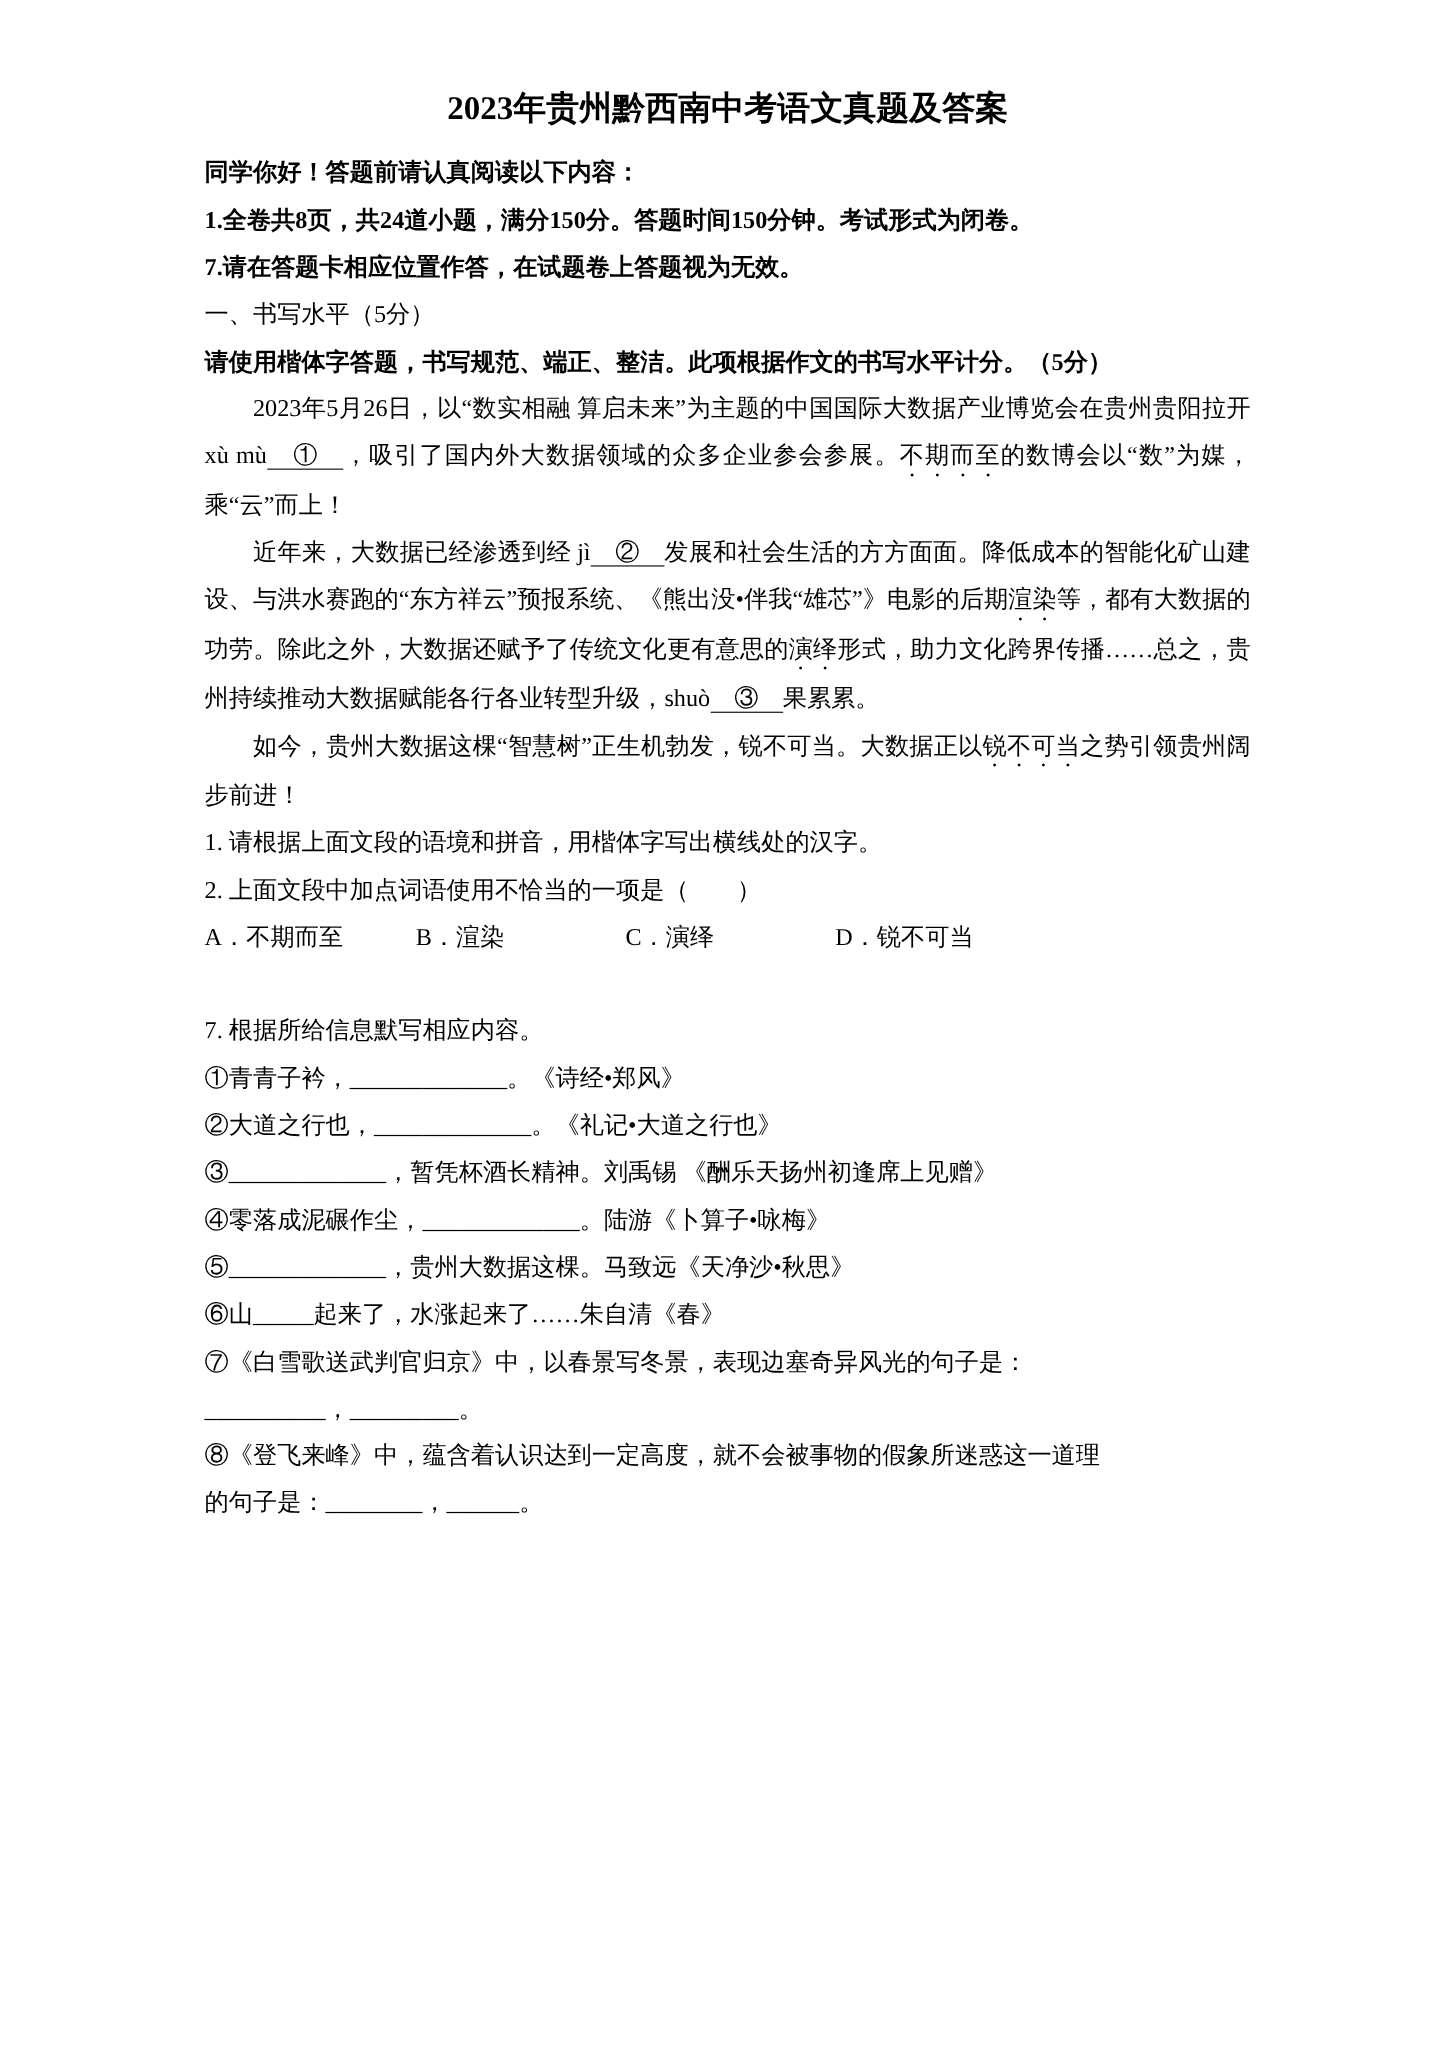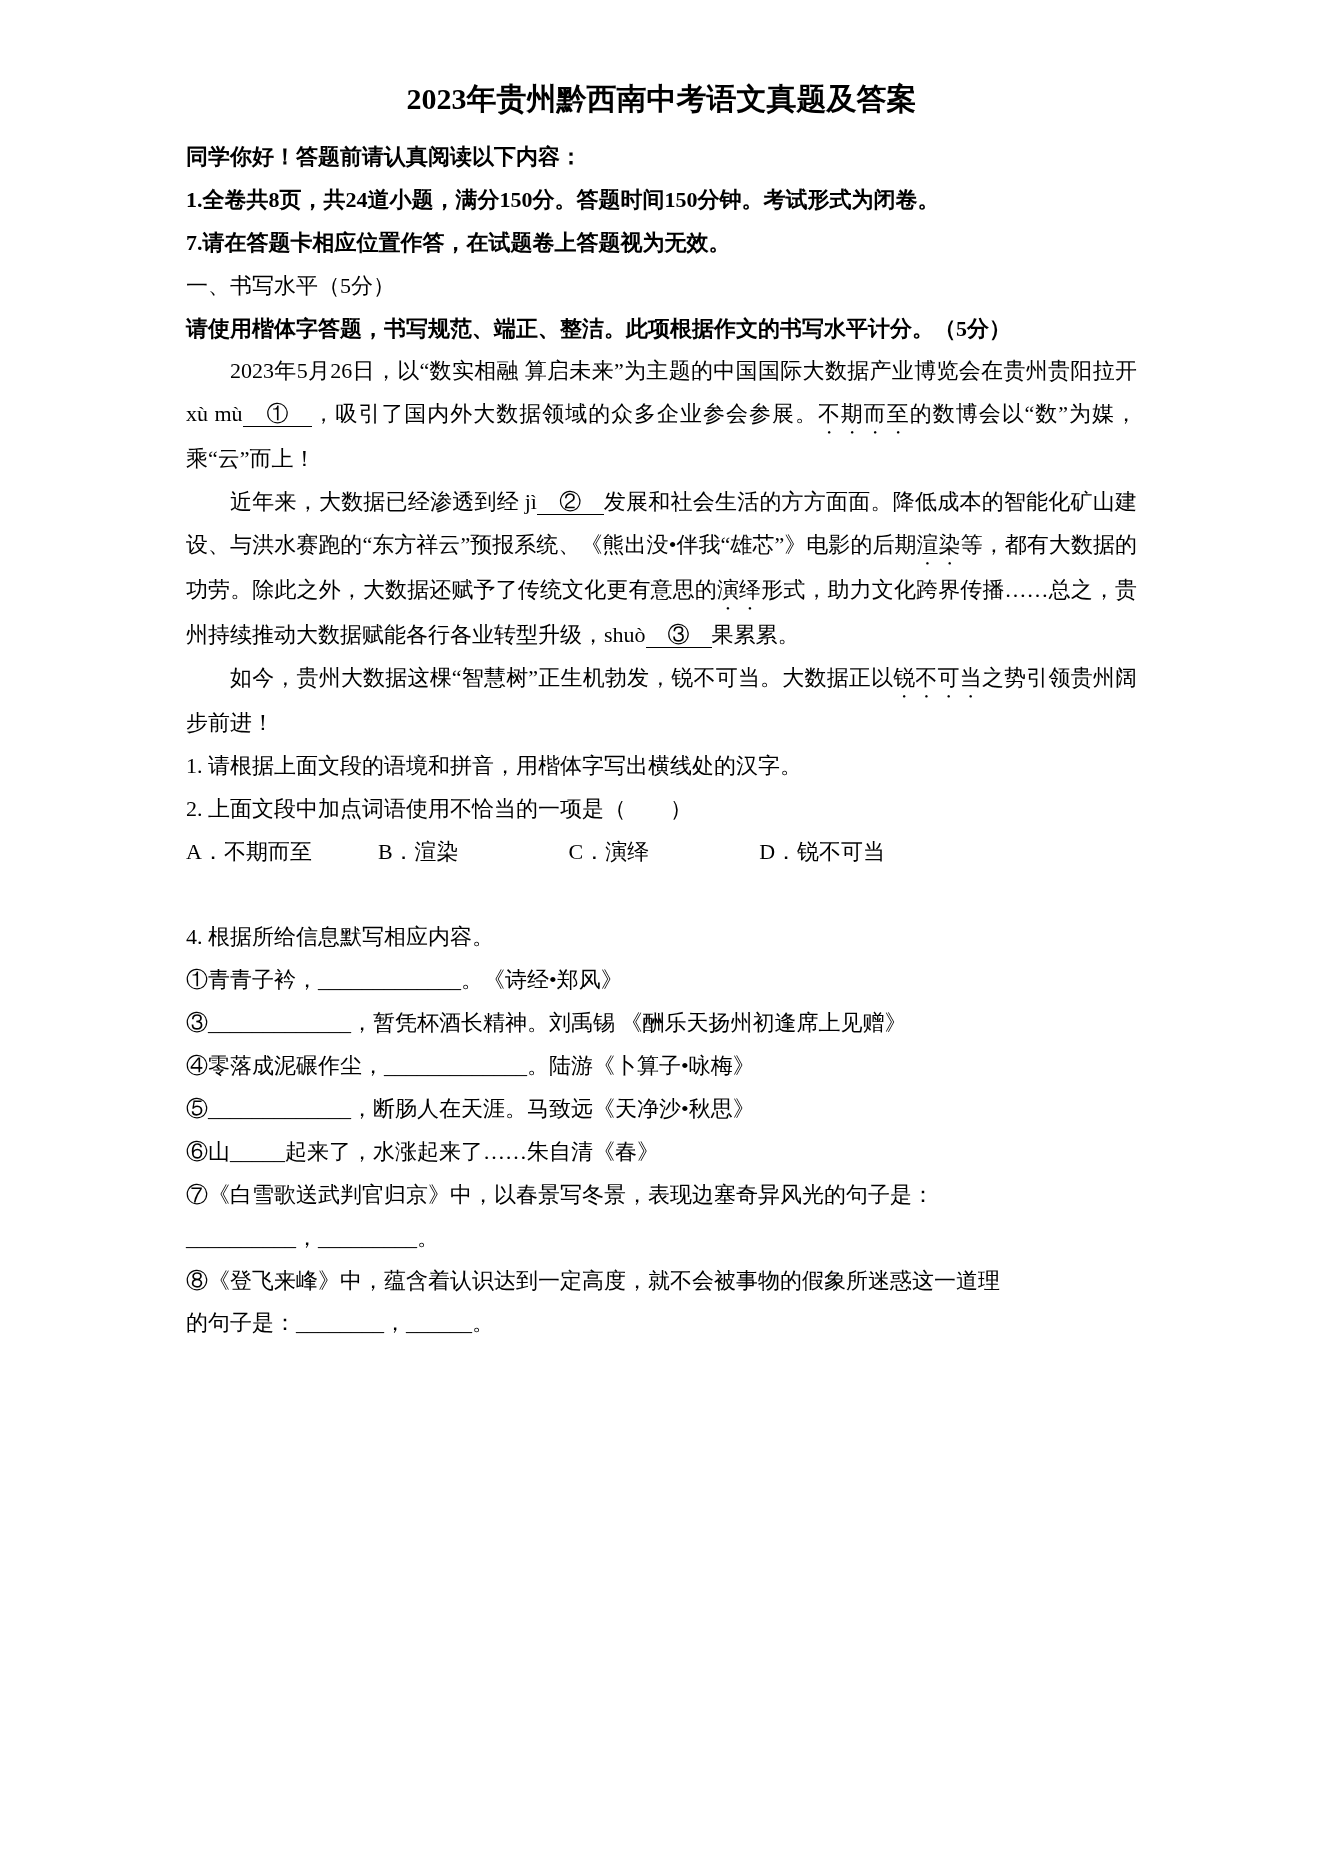--- a/index.html
+++ b/index.html
@@ -54,24 +54,25 @@
       <p class="line bold"><span>7.请在答题卡相应位置作答，在试题卷上答题视为无效。</span></p>
       <p class="line"><span>一、书写水平（5分）</span></p>
       <p class="line bold"><span>请使用楷体字答题，书写规范、端正、整洁。此项根据作文的书写水平计分。（5分）</span></p>
       <p class="line indent"><span>2023年5月26日，以“数实相融 算启未来”为主题的中国国际大数据产业博览会在贵州贵阳拉开 xù mù</span><span class="underline">　①　</span><span>，吸引了国内外大数据领域的众多企业参会参展。</span><span class="em-dots">不期而至</span><span>的数博会以“数”为媒，乘“云”而上！</span></p>
       <p class="line indent"><span>近年来，大数据已经渗透到经 jì</span><span class="underline">　②　</span><span>发展和社会生活的方方面面。降低成本的智能化矿山建设、与洪水赛跑的“东方祥云”预报系统、《熊出没•伴我“雄芯”》电影的后期</span><span class="em-dots">渲染</span><span>等，都有大数据的功劳。除此之外，大数据还赋予了传统文化更有意思的</span><span class="em-dots">演绎</span><span>形式，助力文化跨界传播……总之，贵州持续推动大数据赋能各行各业转型升级，shuò</span><span class="underline">　③　</span><span>果累累。</span></p>
       <p class="line indent"><span>如今，贵州大数据这棵“智慧树”正生机勃发，锐不可当。大数据正以</span><span class="em-dots">锐不可当</span><span>之势引领贵州阔步前进！</span></p>
       <p class="line"><span>1. 请根据上面文段的语境和拼音，用楷体字写出横线处的汉字。</span></p>
       <p class="line"><span>2. 上面文段中加点词语使用不恰当的一项是（　　）</span></p>
       <p class="line"><span>A．不期而至　　　B．渲染　　　　　C．演绎　　　　　D．锐不可当</span></p>
       <p class="line">&nbsp;</p>
-      <p class="line"><span>4. 根据所给信息默写相应内容。</span></p>
+      <p class="line"><span>7. 根据所给信息默写相应内容。</span></p>
       <p class="line"><span>①青青子衿，_____________。《诗经•郑风》</span></p>
+      <p class="line"><span>②大道之行也，_____________。《礼记•大道之行也》</span></p>
       <p class="line"><span>③_____________，暂凭杯酒长精神。刘禹锡 《酬乐天扬州初逢席上见赠》</span></p>
       <p class="line"><span>④零落成泥碾作尘，_____________。陆游《卜算子•咏梅》</span></p>
-      <p class="line"><span>⑤_____________，断肠人在天涯。马致远《天净沙•秋思》</span></p>
+      <p class="line"><span>⑤_____________，贵州大数据这棵。马致远《天净沙•秋思》</span></p>
       <p class="line"><span>⑥山_____起来了，水涨起来了……朱自清《春》</span></p>
       <p class="line"><span>⑦《白雪歌送武判官归京》中，以春景写冬景，表现边塞奇异风光的句子是：</span></p>
       <p class="line"><span>__________，_________。</span></p>
       <p class="line"><span>⑧《登飞来峰》中，蕴含着认识达到一定高度，就不会被事物的假象所迷惑这一道理</span></p>
       <p class="line"><span>的句子是：________，______。</span></p>
     </div>
 </div>
 
 </body></html>

